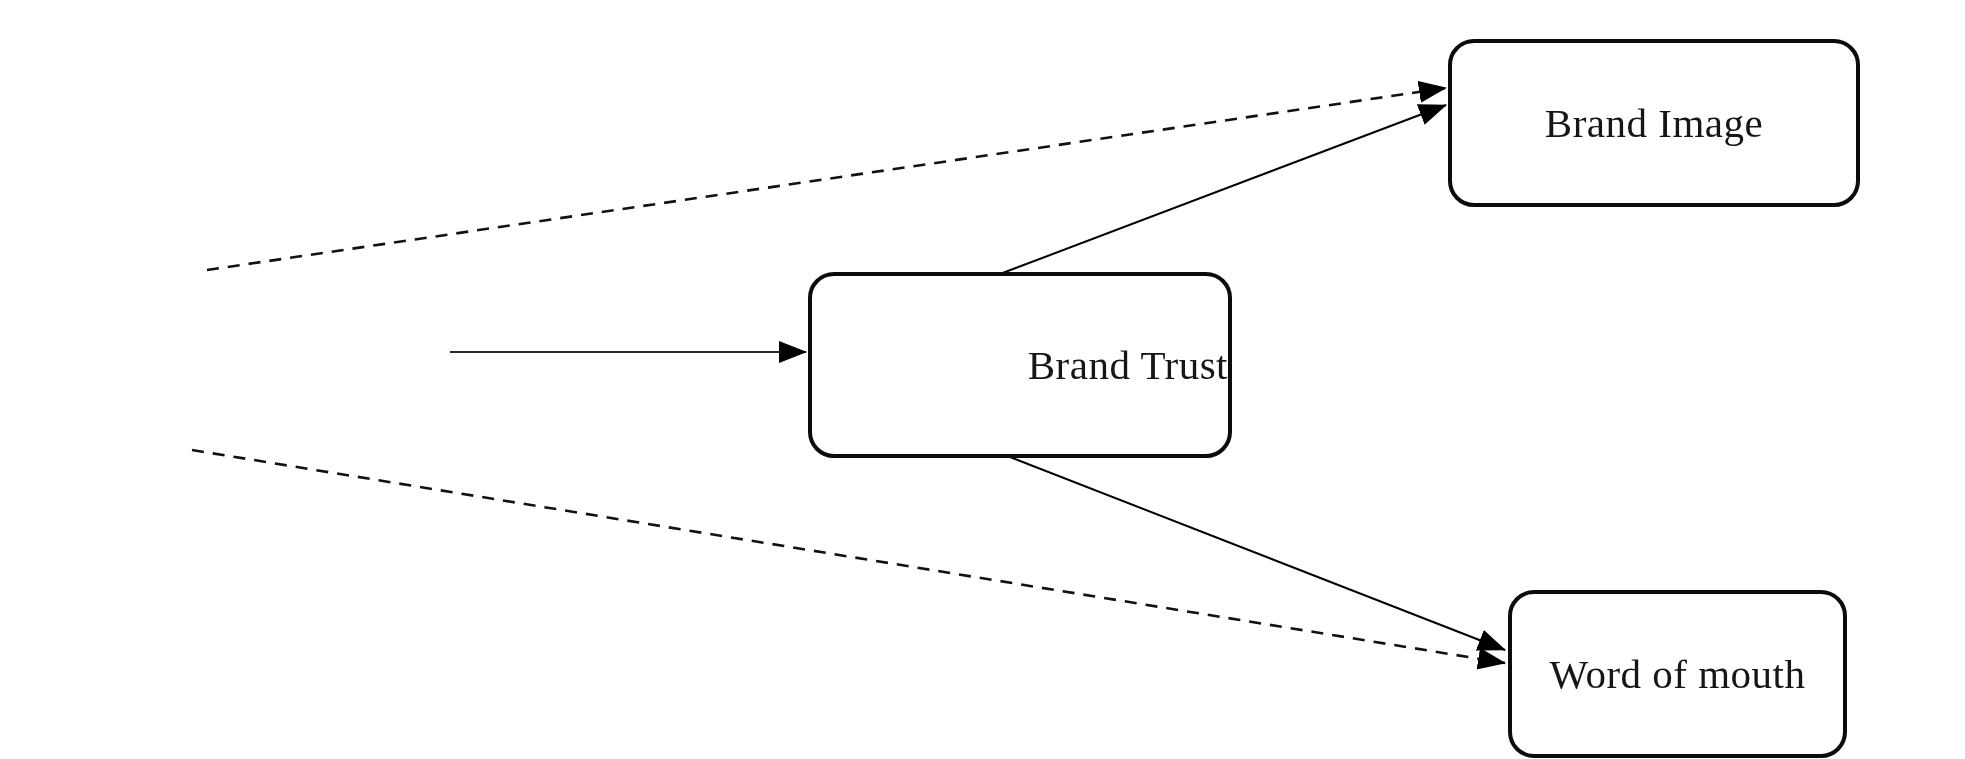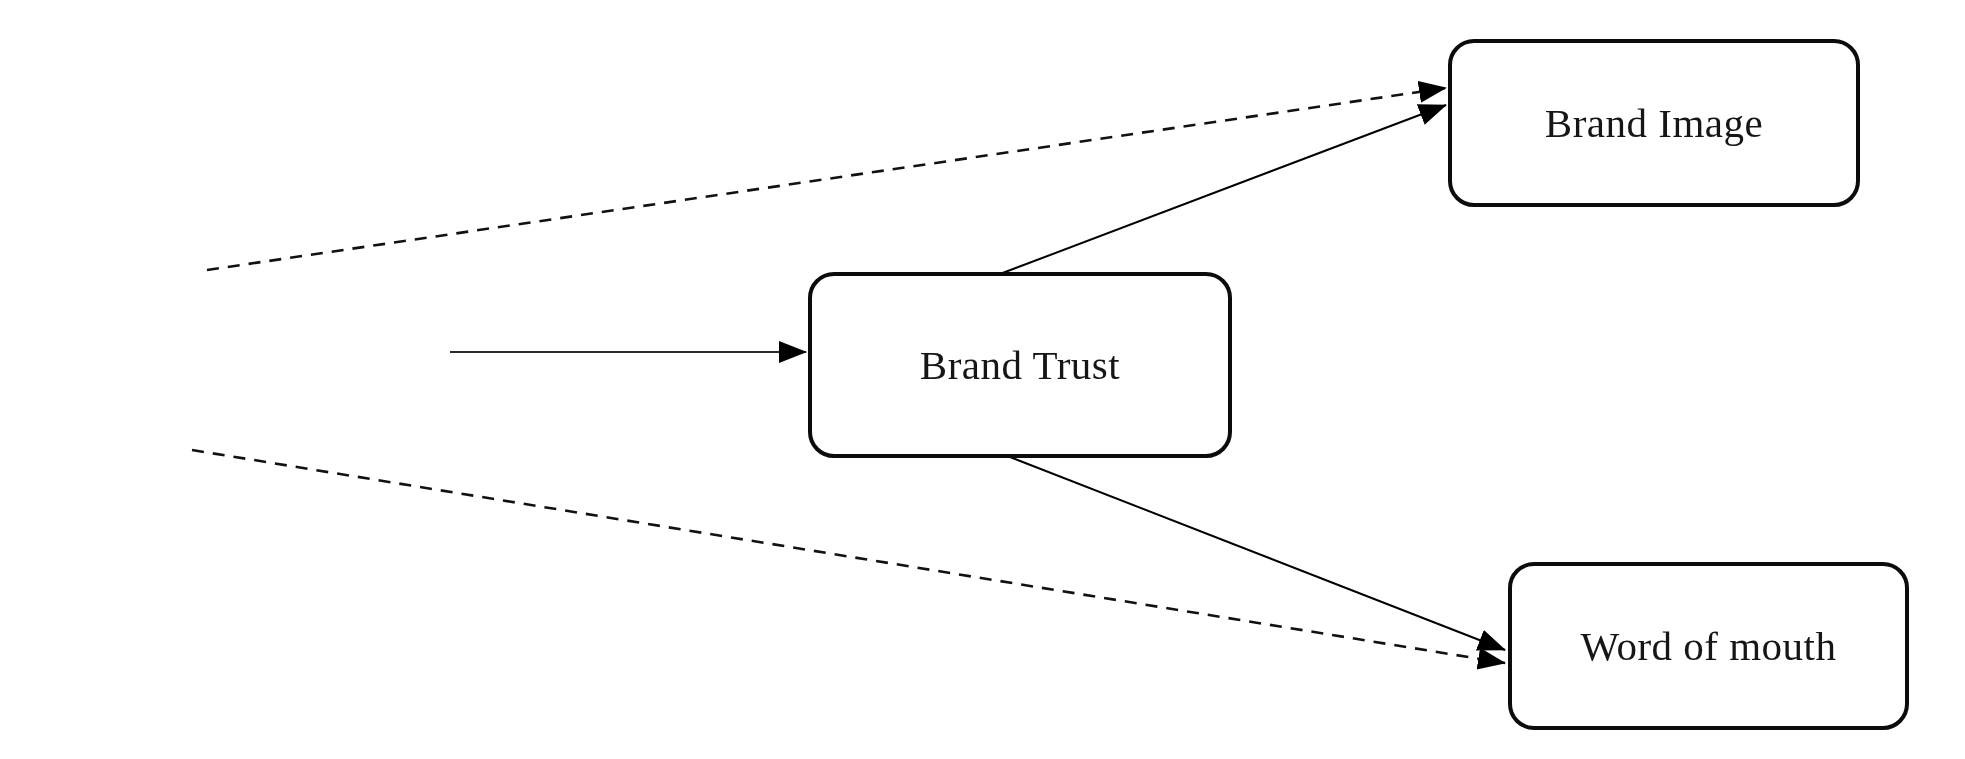--- a/index.html
+++ b/index.html
@@ -29,23 +29,23 @@
     border: 4px solid #0c0c0c;
     border-radius: 26px;
     display: flex;
     align-items: center;
     justify-content: center;
     font-size: 41px;
     color: #161616;
     letter-spacing: 0.5px;
   }
   .node-csr          { left: 32px;   top: 273px; width: 418px; height: 176px; }
-  .node-brand-trust  { left: 808px;  top: 272px; width: 424px; height: 186px; }
+  .node-brand-trust  { left: 808px;  top: 272px; width: 424px; height: 186px; justify-content: flex-end; }
   .node-brand-image  { left: 1448px; top: 25px;  width: 412px; height: 168px; margin-top: 14px; }
-  .node-word-of-mouth{ left: 1508px; top: 562px; width: 401px; height: 168px; }
+  .node-word-of-mouth{ left: 1508px; top: 590px; width: 339px; height: 168px; }
 </style>
 </head>
 <body>
 
 <div class="canvas">
 
   <svg class="edges-layer" viewBox="0 0 1965 759" xmlns="http://www.w3.org/2000/svg">
     <defs>
       <marker id="arrowhead" markerUnits="userSpaceOnUse" markerWidth="30" markerHeight="24" refX="27" refY="11" orient="auto">
         <path d="M0,0 L28,11 L0,22 Z" fill="#000000"></path>

